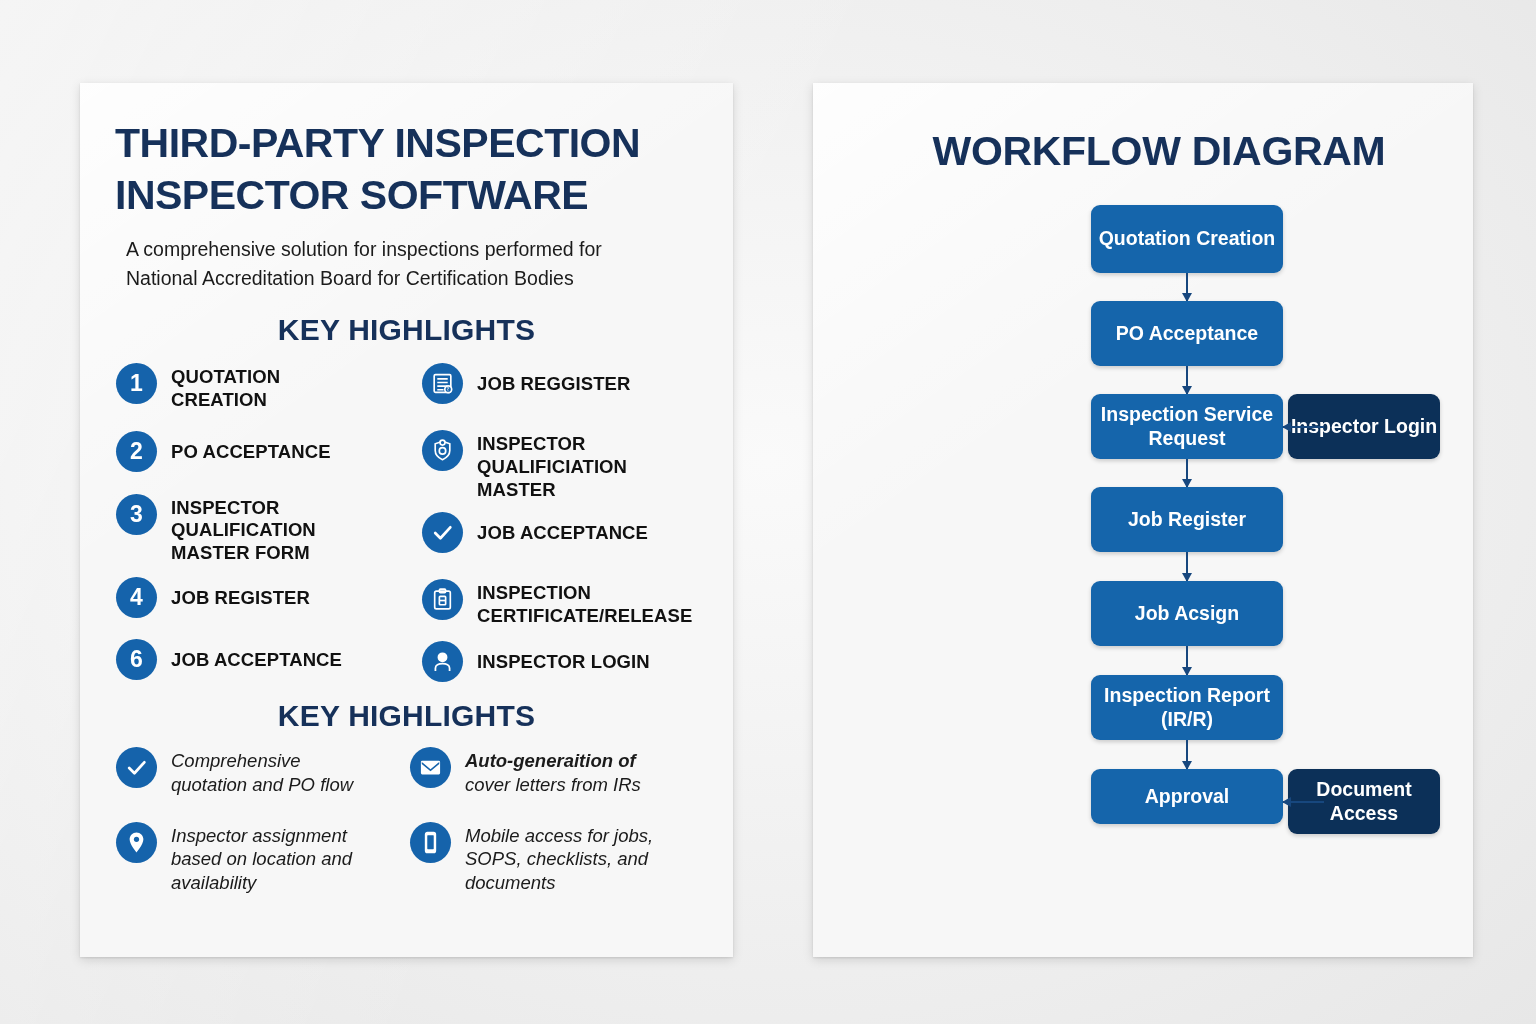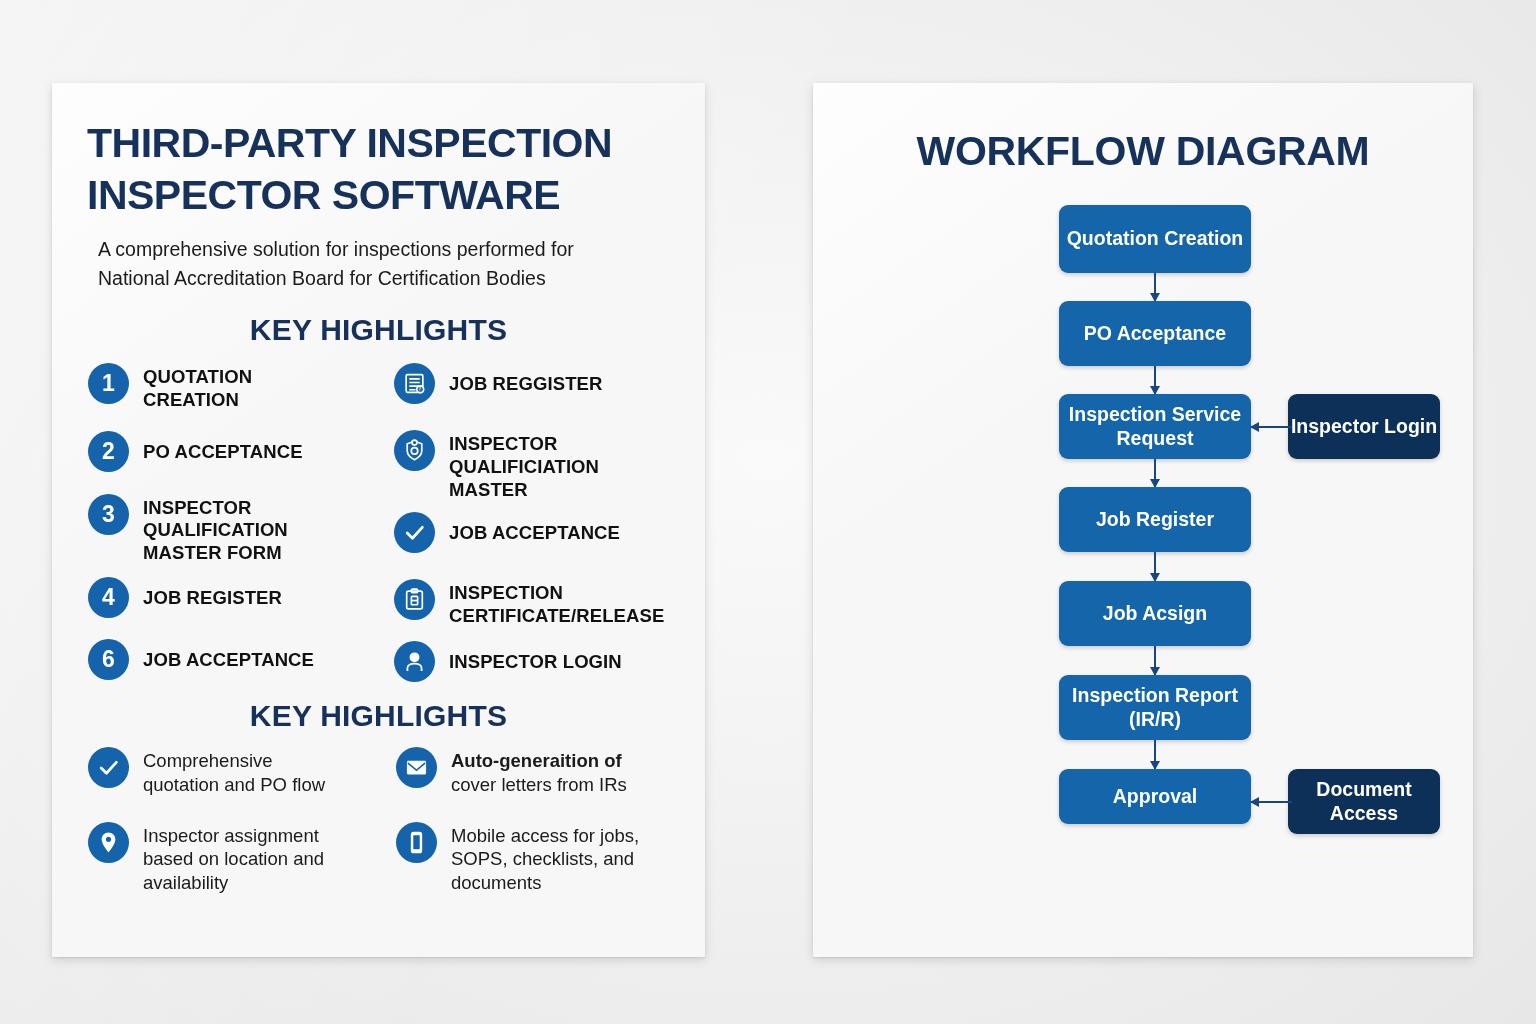--- a/index.html
+++ b/index.html
@@ -24,22 +24,22 @@
     position:absolute;
     background:#f7f7f7;
     box-shadow:0 3px 10px rgba(0,0,0,.13), 0 1px 2px rgba(0,0,0,.10);
   }
   .panel::after{
     content:"";
     position:absolute; inset:0;
     background:linear-gradient(145deg, rgba(255,255,255,.85) 0%, rgba(255,255,255,0) 38%);
     pointer-events:none;
   }
-  #left-panel  { left:52px;  top:83px; width:653px; height:874px; }
-  #right-panel { left:813px; top:83px; width:660px; height:874px; }
+  #left-panel  { left:80px;  top:83px; width:653px; height:874px; }
+  #right-panel { left:813px; top:83px; width:660px; height:874px;padding-left:32px; }
 
   .inner{ position:relative; z-index:2; width:100%; height:100%; }
 
   
   .title{
     color:#16315a;
     font-weight:bold;
     font-size:41px;
     line-height:1.28;
     letter-spacing:-0.5px;
@@ -96,21 +96,22 @@
     font-size:18.5px;
     line-height:1.22;
     letter-spacing:.1px;
     padding-top:3px;
   }
 
   
   .hl2-grid{
     display:flex;
     padding:14px 0 0 36px;
-    gap:16px;
+    gap:2px;
+    font-style:italic;
   }
   .hl2-col{ width:292px; }
   .hl2-row{
     display:flex;
     align-items:flex-start;
     gap:14px;
   }
   .hl2-text{
     color:#1b1b1b;
     font-size:18.5px;

